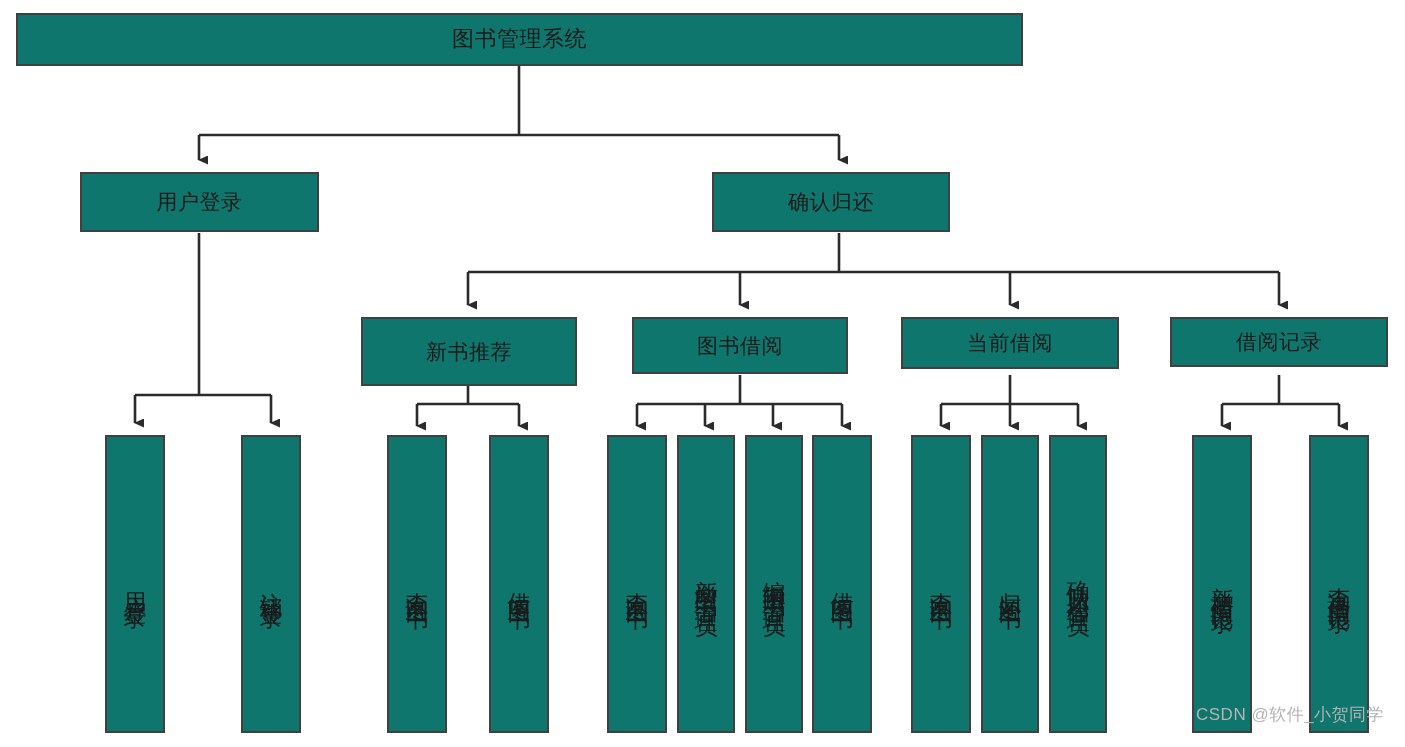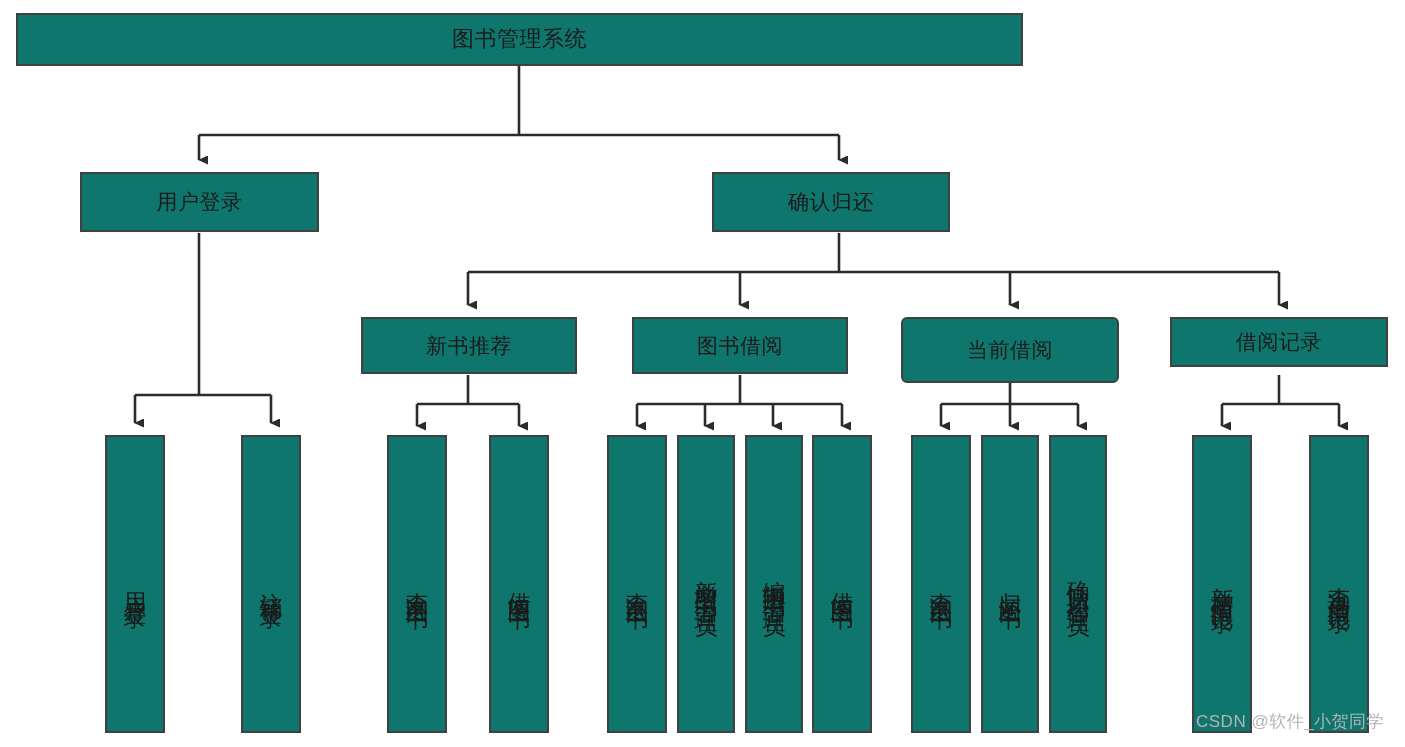--- a/index.html
+++ b/index.html
@@ -133,27 +133,27 @@
     <span class="lbl">图书管理系统</span>
   </div>
 
   <div class="node h" style="left:80px; top:172px; width:239px; height:60px;">
     <span class="lbl">用户登录</span>
   </div>
   <div class="node h" style="left:712px; top:172px; width:238px; height:60px;">
     <span class="lbl">确认归还</span>
   </div>
 
-  <div class="node h" style="left:361px; top:317px; width:216px; height:57px;">
+  <div class="node h" style="left:361px; top:317px; width:216px; height:69px;">
     <span class="lbl">新书推荐</span>
   </div>
   <div class="node h" style="left:632px; top:317px; width:216px; height:57px;align-items:center;">
     <span class="lbl">图书借阅</span>
   </div>
-  <div class="node h" style="left:901px; top:317px; width:218px; height:66px;border-radius:6px;">
+  <div class="node h" style="left:901px; top:317px; width:218px; height:52px;">
     <span class="lbl">当前借阅</span>
   </div>
   <div class="node h" style="left:1170px; top:317px; width:218px; height:50px;">
     <span class="lbl">借阅记录</span>
   </div>
 
   <div class="node v" style="left:105px; top:435px; width:60px; height:298px;">
     <span class="lbl">用户登录</span>
   </div>
   <div class="node v" style="left:241px; top:435px; width:60px; height:298px;">
@@ -190,15 +190,15 @@
     <span class="lbl">确认归还（管理员）</span>
   </div>
 
   <div class="node v" style="left:1192px; top:435px; width:60px; height:298px;">
     <span class="lbl">新增借阅记录</span>
   </div>
   <div class="node v" style="left:1309px; top:435px; width:60px; height:298px;">
     <span class="lbl">查询借阅记录</span>
   </div>
 
-  <div class="watermark" style="left:1196px; top:703px;margin-top:7px;">CSDN @软件_小贺同学</div>
+  <div class="watermark" style="left:1196px; top:703px;">CSDN @软件_小贺同学</div>
 
 </div>
 
 </body></html>

